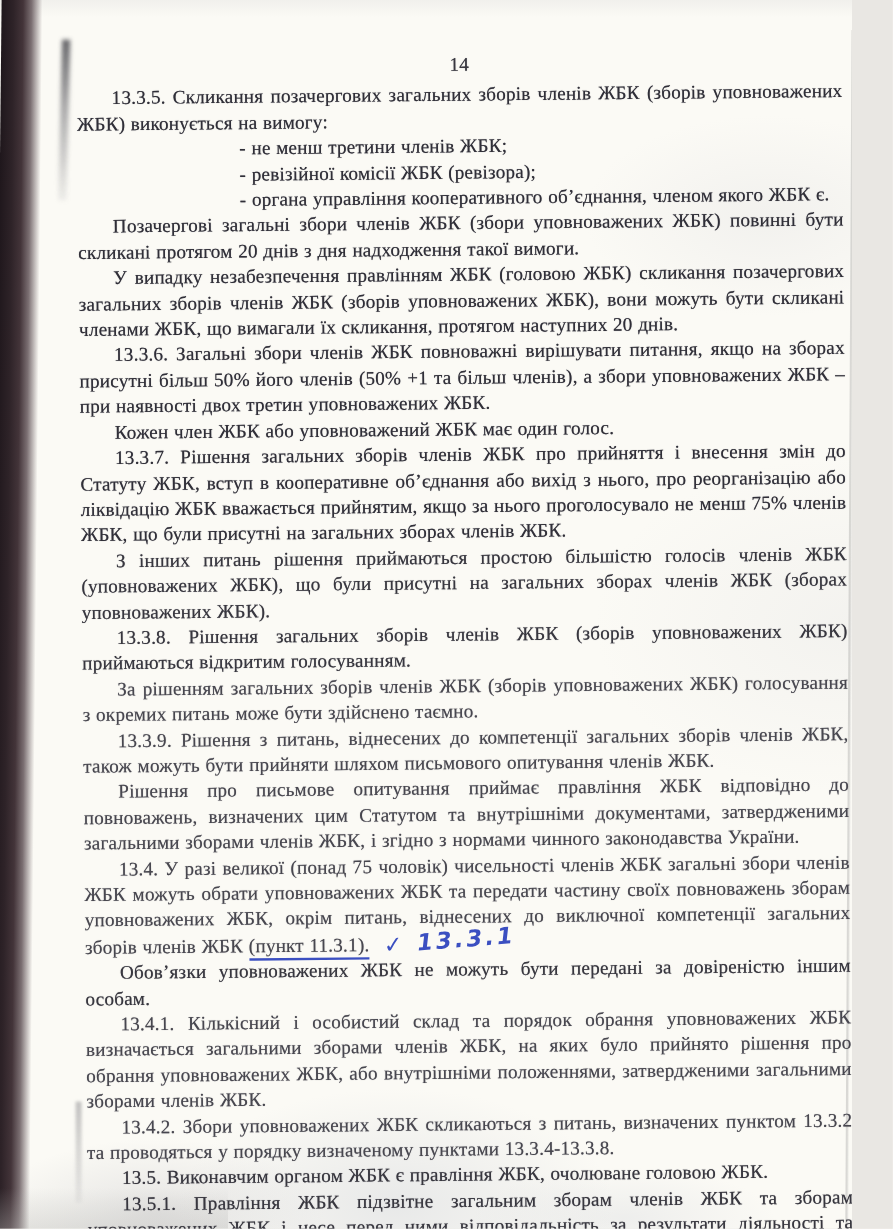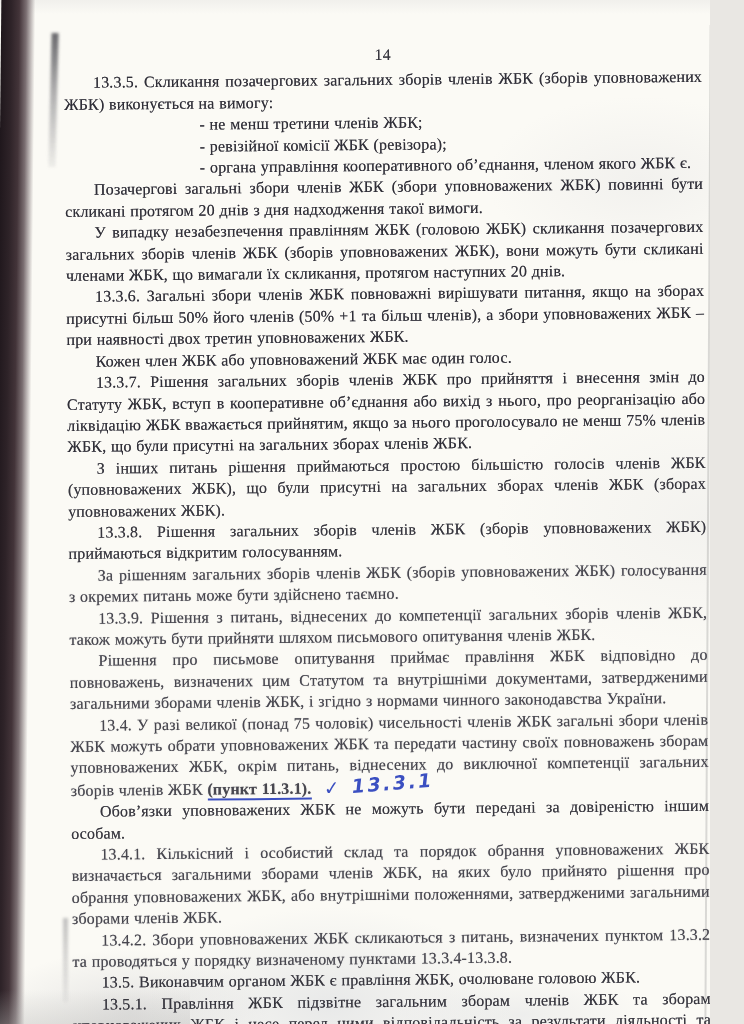--- a/index.html
+++ b/index.html
@@ -52,21 +52,21 @@
     font-size:16px;line-height:21.4px;
     letter-spacing:0.15px;word-spacing:0.5px;
     text-align:justify;
     text-shadow:0 0 0.6px rgba(55,55,65,0.75);
   }
   .pageno{text-align:center;margin-bottom:4px;}
   p{margin:0;text-indent:29px;}
   p.list{text-indent:0;padding-left:135px;text-align:left;}
   .dark{color:#302f38;}
   .faint{color:#48474f;text-shadow:0 0 0.7px rgba(80,80,90,0.65);}
-  .underlined{border-bottom:2px solid var(--ink-blue,#3b4fc1);padding-bottom:1px;font-weight:bold;}
+  .underlined{border-bottom:2px solid var(--ink-blue,#3b4fc1);padding-bottom:1px;}
   .note{
     color:var(--ink-blue,#3b4fc1);
     font-family:"DejaVu Sans", sans-serif;
     font-style:italic;font-weight:bold;font-size:19px;
     display:inline-block;transform:rotate(-4deg) translateY(-2px);
     letter-spacing:2.5px;margin-left:12px;text-indent:0;
     text-shadow:none;white-space:nowrap;
   }
 </style>
 </head>

